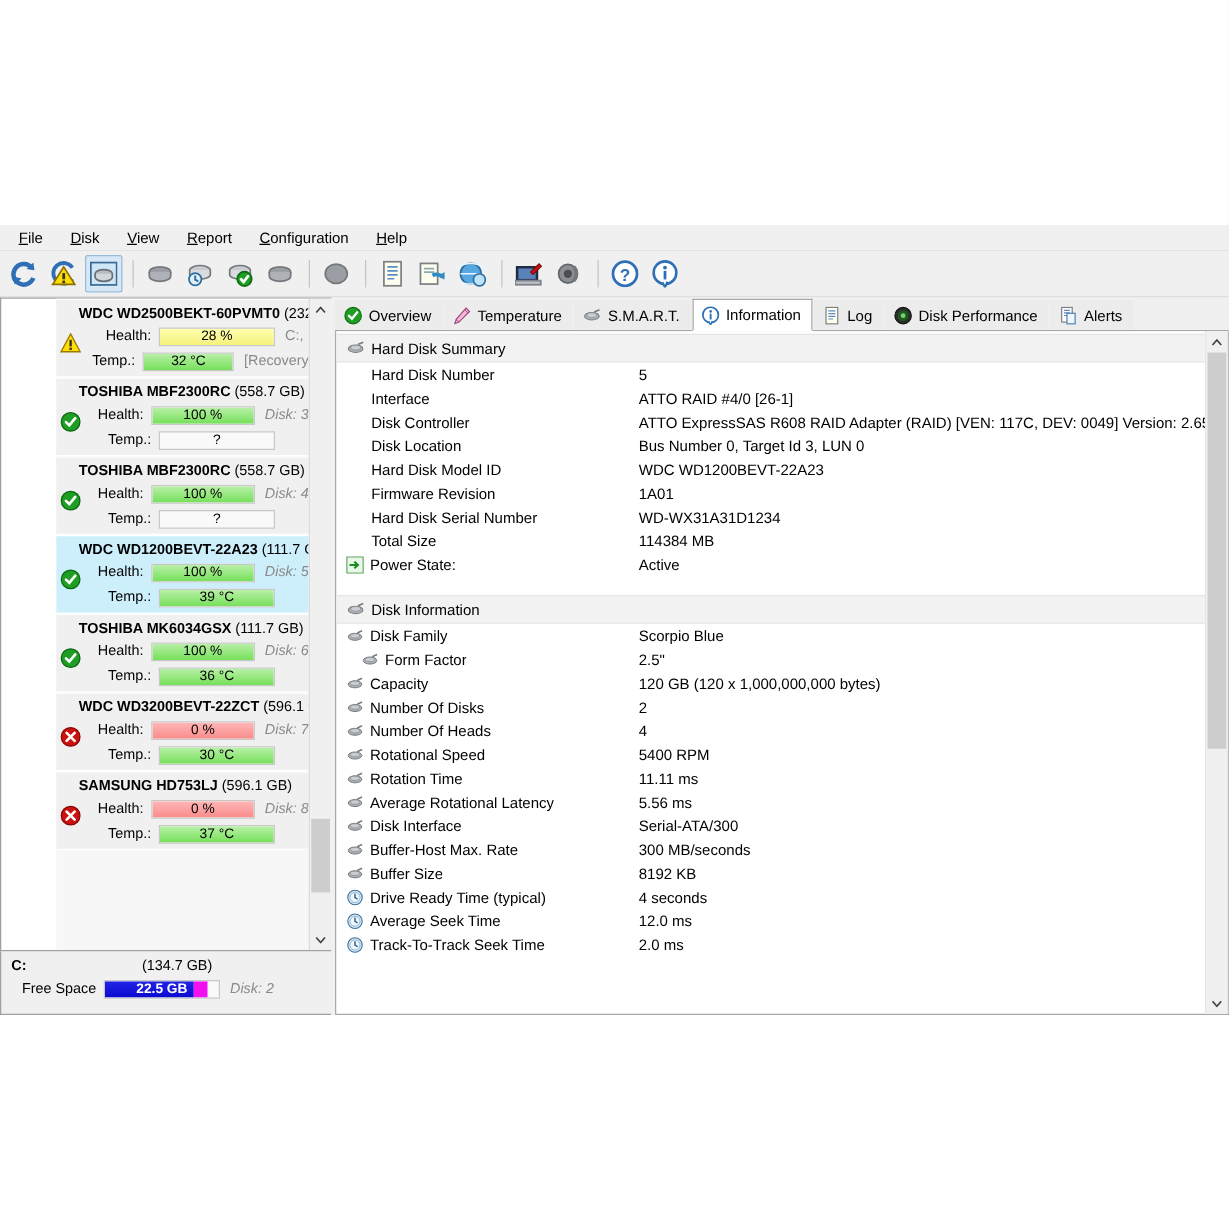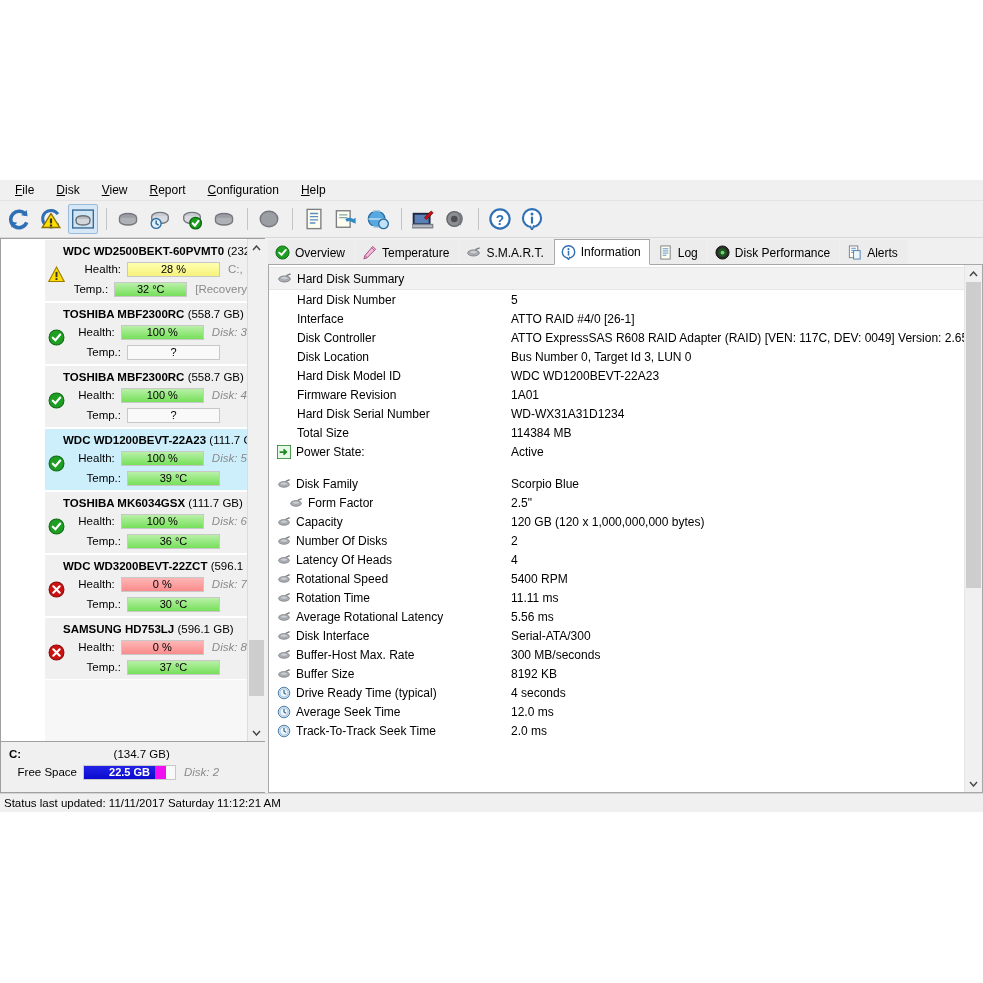--- a/index.html
+++ b/index.html
@@ -672,20 +672,30 @@
                   <svg width="14" height="14" viewBox="0 0 16 16">
                     <rect x="0.5" y="0.5" width="15" height="15" fill="#e8f8e8" stroke="#3a8c3a"></rect>
                     <path d="M3 8 h7 M7.4 5 L10.6 8 L7.4 11" stroke="#1f8a1f" stroke-width="2" fill="none"></path>
                   </svg>
                 </span>
                 <span class="ktext">Power State:</span>
               </div>
               <div class="info-val">Active</div>
             </div>
             <div class="gap"></div>
+            <div class="section-head">
+              <span class="shi">
+                <svg width="15" height="15" viewBox="0 0 16 16">
+                  <ellipse cx="8" cy="8.5" rx="6.2" ry="3.2" fill="#aeb1b6" stroke="#76797e" stroke-width="0.9"></ellipse>
+                  <ellipse cx="8" cy="7.6" rx="4.2" ry="2" fill="#cacdd2" stroke="#8a8d92" stroke-width="0.7"></ellipse>
+                  <path d="M10 5 L14.5 3" stroke="#76797e" stroke-width="1.4"></path>
+                </svg>
+              </span>
+              <span>Disk Information</span>
+            </div>
             <div class="info-row">
               <div class="info-key" style="padding-left: 8px;">
                 <span class="ki">
                   <svg width="14" height="14" viewBox="0 0 16 16">
                     <ellipse cx="8" cy="8.5" rx="6.2" ry="3.2" fill="#aeb1b6" stroke="#76797e" stroke-width="0.9"></ellipse>
                     <ellipse cx="8" cy="7.6" rx="4.2" ry="2" fill="#cacdd2" stroke="#8a8d92" stroke-width="0.7"></ellipse>
                     <path d="M10 5 L14.5 3" stroke="#76797e" stroke-width="1.4"></path>
                   </svg>
                 </span>
                 <span class="ktext">Disk Family</span>
@@ -733,21 +743,21 @@
             </div>
             <div class="info-row">
               <div class="info-key" style="padding-left: 8px;">
                 <span class="ki">
                   <svg width="14" height="14" viewBox="0 0 16 16">
                     <ellipse cx="8" cy="8.5" rx="6.2" ry="3.2" fill="#aeb1b6" stroke="#76797e" stroke-width="0.9"></ellipse>
                     <ellipse cx="8" cy="7.6" rx="4.2" ry="2" fill="#cacdd2" stroke="#8a8d92" stroke-width="0.7"></ellipse>
                     <path d="M10 5 L14.5 3" stroke="#76797e" stroke-width="1.4"></path>
                   </svg>
                 </span>
-                <span class="ktext">Latency Of Heads</span>
+                <span class="ktext">Number Of Heads</span>
               </div>
               <div class="info-val">4</div>
             </div>
             <div class="info-row">
               <div class="info-key" style="padding-left: 8px;">
                 <span class="ki">
                   <svg width="14" height="14" viewBox="0 0 16 16">
                     <ellipse cx="8" cy="8.5" rx="6.2" ry="3.2" fill="#aeb1b6" stroke="#76797e" stroke-width="0.9"></ellipse>
                     <ellipse cx="8" cy="7.6" rx="4.2" ry="2" fill="#cacdd2" stroke="#8a8d92" stroke-width="0.7"></ellipse>
                     <path d="M10 5 L14.5 3" stroke="#76797e" stroke-width="1.4"></path>
@@ -875,16 +885,13 @@
             <svg width="9" height="6" viewBox="0 0 9 6">
                 <path d="M1 1 L4.5 5 L8 1" stroke="#444" stroke-width="1.4" fill="none"></path>
               </svg>
           </div>
         </div>
       </div>
     </div>
 
   </div>
 
-  <div class="statusbar">
-    <span>Status last updated: 11/11/2017 Saturday 11:12:21 AM</span>
-  </div>
 </div>
 
 </body></html>

